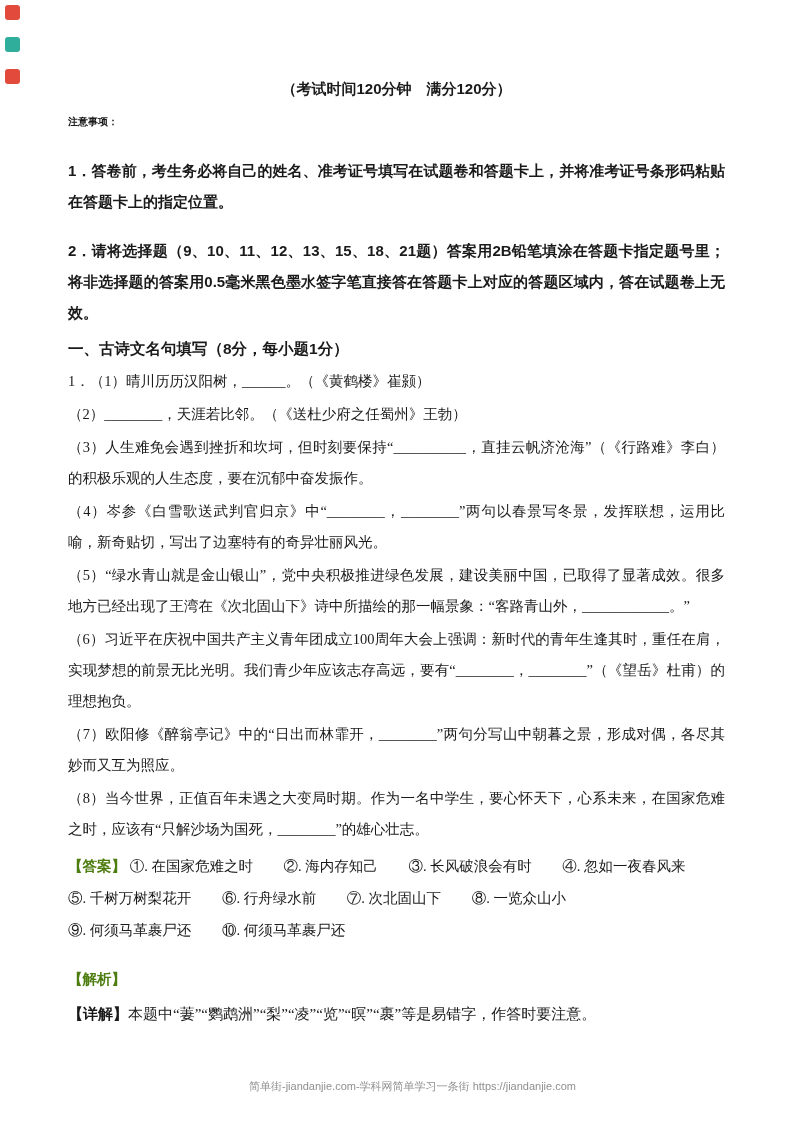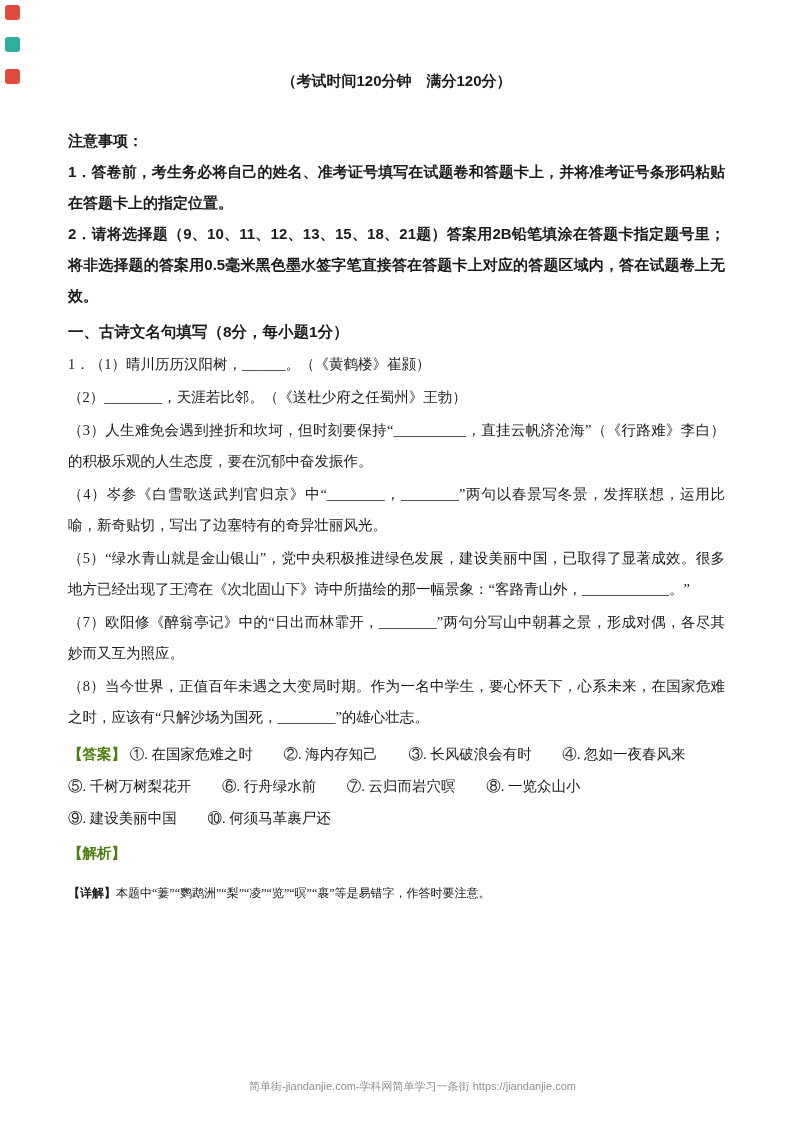--- a/index.html
+++ b/index.html
@@ -8,35 +8,35 @@
     width:793px; height:1122px; position:relative; overflow:hidden;
     font-family:"Liberation Serif","DejaVu Serif",serif;
     color:#1a1a1a;
   }
   .corner-icons { position:absolute; top:5px; left:5px; display:flex; flex-direction:column; gap:17px; }
   .corner-icon { width:15px; height:15px; border-radius:3px; }
   .corner-icon.red { background:#e24b3c; }
   .corner-icon.teal { background:#2fae9c; }
   .content { padding:58px 68px 0 68px; }
   .title { text-align:center; font-size:21px; font-weight:bold; letter-spacing:1px; }
-  .subtitle { text-align:center; font-size:15px; font-weight:bold; margin-top:14px;
+  .subtitle { text-align:center; font-size:15px; font-weight:bold; margin-top:22px;
               font-family:"Liberation Sans","DejaVu Sans",sans-serif; }
-  .notice-heading { font-weight:bold; font-size:15px; margin-top:35px;
+  .notice-heading { font-weight:bold; font-size:10px; margin-top:8px;
               font-family:"Liberation Sans","DejaVu Sans",sans-serif; line-height:30px; }
-  .notice-item { font-weight:bold; font-size:15px; line-height:31px; margin-top:0;
+  .notice-item { font-weight:bold; font-size:15px; line-height:31px; margin-top:18px;
               font-family:"Liberation Sans","DejaVu Sans",sans-serif; text-align:justify; }
   .section-heading { font-weight:bold; font-size:15.5px; line-height:31px; margin-top:5px;
               font-family:"Liberation Sans","DejaVu Sans",sans-serif; }
   .question { font-size:14.5px; line-height:31px; margin-top:2px; text-align:justify; }
   .answer-block { font-size:14.5px; line-height:32px; margin-top:5px; }
   .label-blue { color:#4d7c0f; font-weight:bold;
               font-family:"Liberation Sans","DejaVu Sans",sans-serif; }
   .ans-item { display:inline-block; margin-right:27px; }
-  .analysis-line { margin-top:3px; font-size:14.5px; line-height:32px; }
-  .detail-line { margin-top:9px; font-size:12px; line-height:31px; }
+  .analysis-line { margin-top:17px; font-size:14.5px; line-height:32px; }
+  .detail-line { margin-top:3px; font-size:15px; line-height:31px; }
   .detail-label { font-weight:bold; font-family:"Liberation Sans","DejaVu Sans",sans-serif; }
   .footer { position:absolute; bottom:28px; left:16px; width:100%; text-align:center;
             color:#8f8f8f; font-size:11px;
             font-family:"Liberation Sans","DejaVu Sans",sans-serif; }
 </style>
 </head>
 <body>
 
 <div class="corner-icons">
   <div class="corner-icon red"></div>
@@ -52,34 +52,35 @@
   <div class="notice-item">1．答卷前，考生务必将自己的姓名、准考证号填写在试题卷和答题卡上，并将准考证号条形码粘贴在答题卡上的指定位置。</div>
   <div class="notice-item">2．请将选择题（9、10、11、12、13、15、18、21题）答案用2B铅笔填涂在答题卡指定题号里；将非选择题的答案用0.5毫米黑色墨水签字笔直接答在答题卡上对应的答题区域内，答在试题卷上无效。</div>
 
   <div class="section-heading">一、古诗文名句填写（8分，每小题1分）</div>
 
   <div class="question">1．（1）晴川历历汉阳树，______。（《黄鹤楼》崔颢）</div>
   <div class="question">（2）________，天涯若比邻。（《送杜少府之任蜀州》王勃）</div>
   <div class="question">（3）人生难免会遇到挫折和坎坷，但时刻要保持“__________，直挂云帆济沧海”（《行路难》李白）的积极乐观的人生态度，要在沉郁中奋发振作。</div>
   <div class="question">（4）岑参《白雪歌送武判官归京》中“________，________”两句以春景写冬景，发挥联想，运用比喻，新奇贴切，写出了边塞特有的奇异壮丽风光。</div>
   <div class="question">（5）“绿水青山就是金山银山”，党中央积极推进绿色发展，建设美丽中国，已取得了显著成效。很多地方已经出现了王湾在《次北固山下》诗中所描绘的那一幅景象：“客路青山外，____________。”</div>
+  <div class="question">（6）习近平在庆祝中国共产主义青年团成立100周年大会上强调：新时代的青年生逢其时，重任在肩，实现梦想的前景无比光明。我们青少年应该志存高远，要有“________，________”（《望岳》杜甫）的理想抱负。</div>
   <div class="question">（7）欧阳修《醉翁亭记》中的“日出而林霏开，________”两句分写山中朝暮之景，形成对偶，各尽其妙而又互为照应。</div>
   <div class="question">（8）当今世界，正值百年未遇之大变局时期。作为一名中学生，要心怀天下，心系未来，在国家危难之时，应该有“只解沙场为国死，________”的雄心壮志。</div>
 
   <div class="answer-block">
     <span class="label-blue">【答案】</span>
     <span class="ans-item">①. 在国家危难之时</span>
     <span class="ans-item">②. 海内存知己</span>
     <span class="ans-item">③. 长风破浪会有时</span>
     <span class="ans-item">④. 忽如一夜春风来</span>
     <span class="ans-item">⑤. 千树万树梨花开</span>
     <span class="ans-item">⑥. 行舟绿水前</span>
-    <span class="ans-item">⑦. 云归而岩穴暝</span>
+    <span class="ans-item">⑦. 次北固山下</span>
     <span class="ans-item">⑧. 一览众山小</span>
-    <span class="ans-item">⑨. 建设美丽中国</span>
+    <span class="ans-item">⑨. 何须马革裹尸还</span>
     <span class="ans-item">⑩. 何须马革裹尸还</span>
   </div>
 
   <div class="analysis-line">
     <span class="label-blue">【解析】</span>
   </div>
 
   <div class="detail-line">
     <span class="detail-label">【详解】</span><span>本题中“萋”“鹦鹉洲”“梨”“凌”“览”“暝”“裹”等是易错字，作答时要注意。</span>
   </div>

